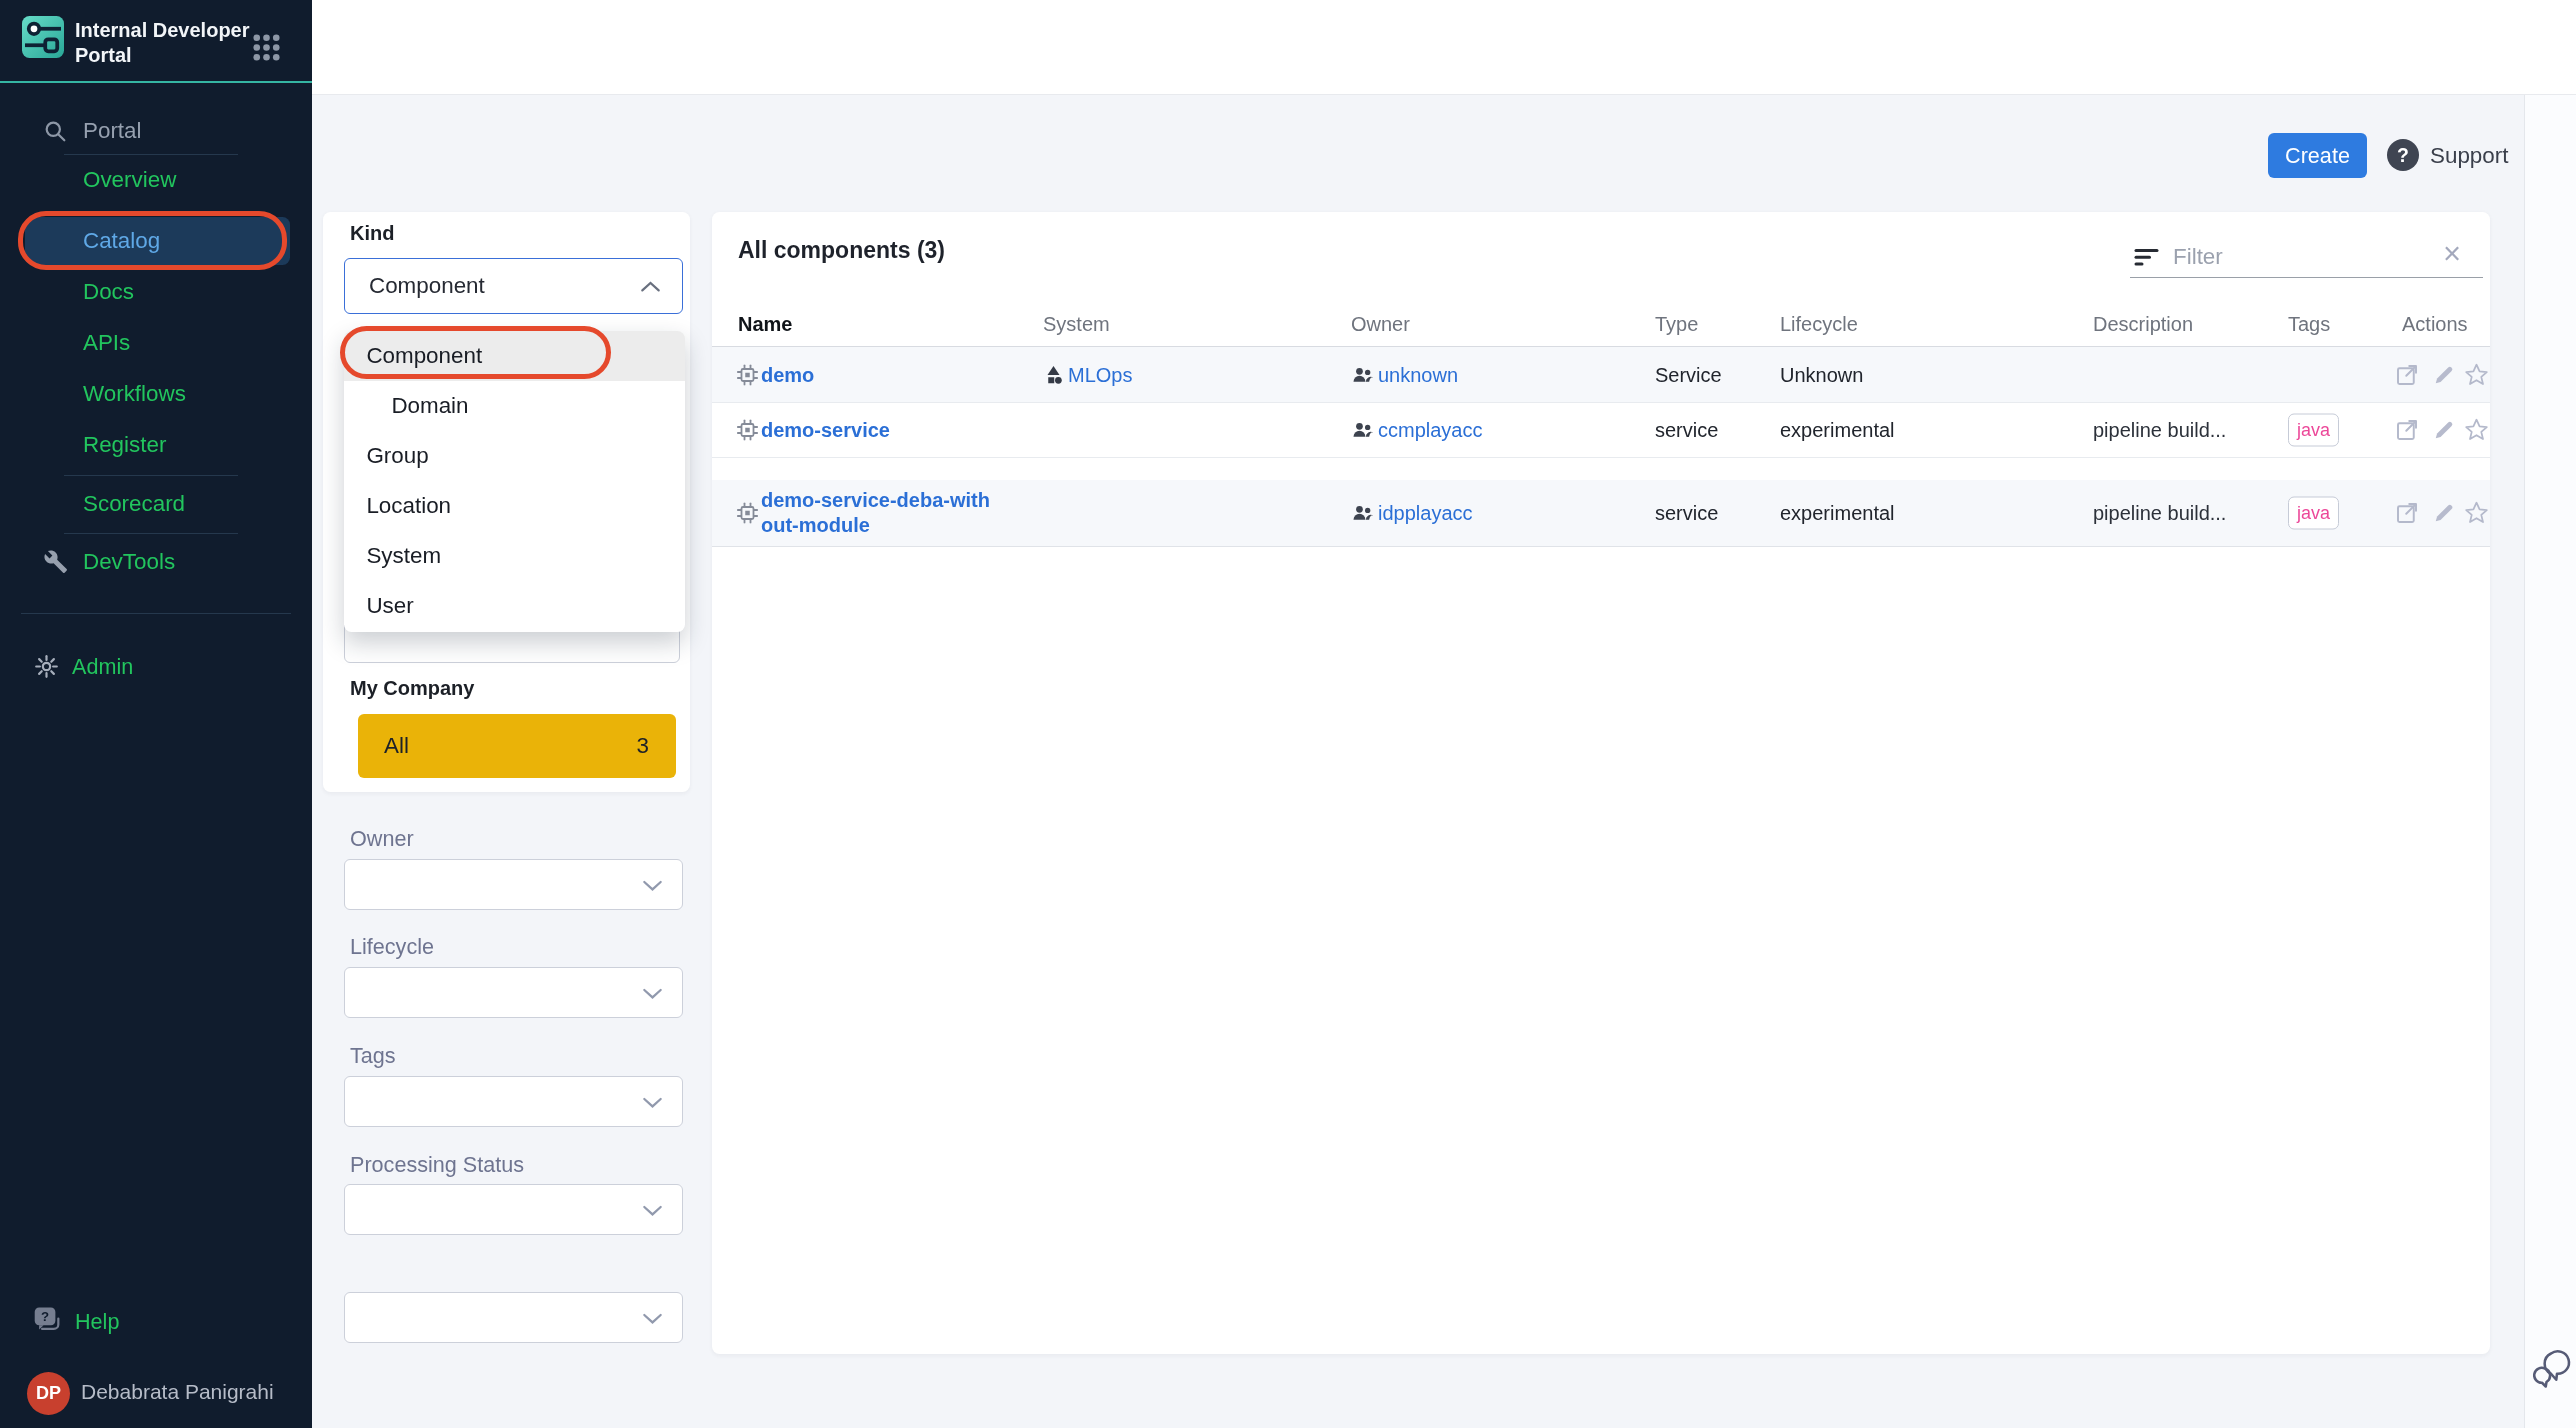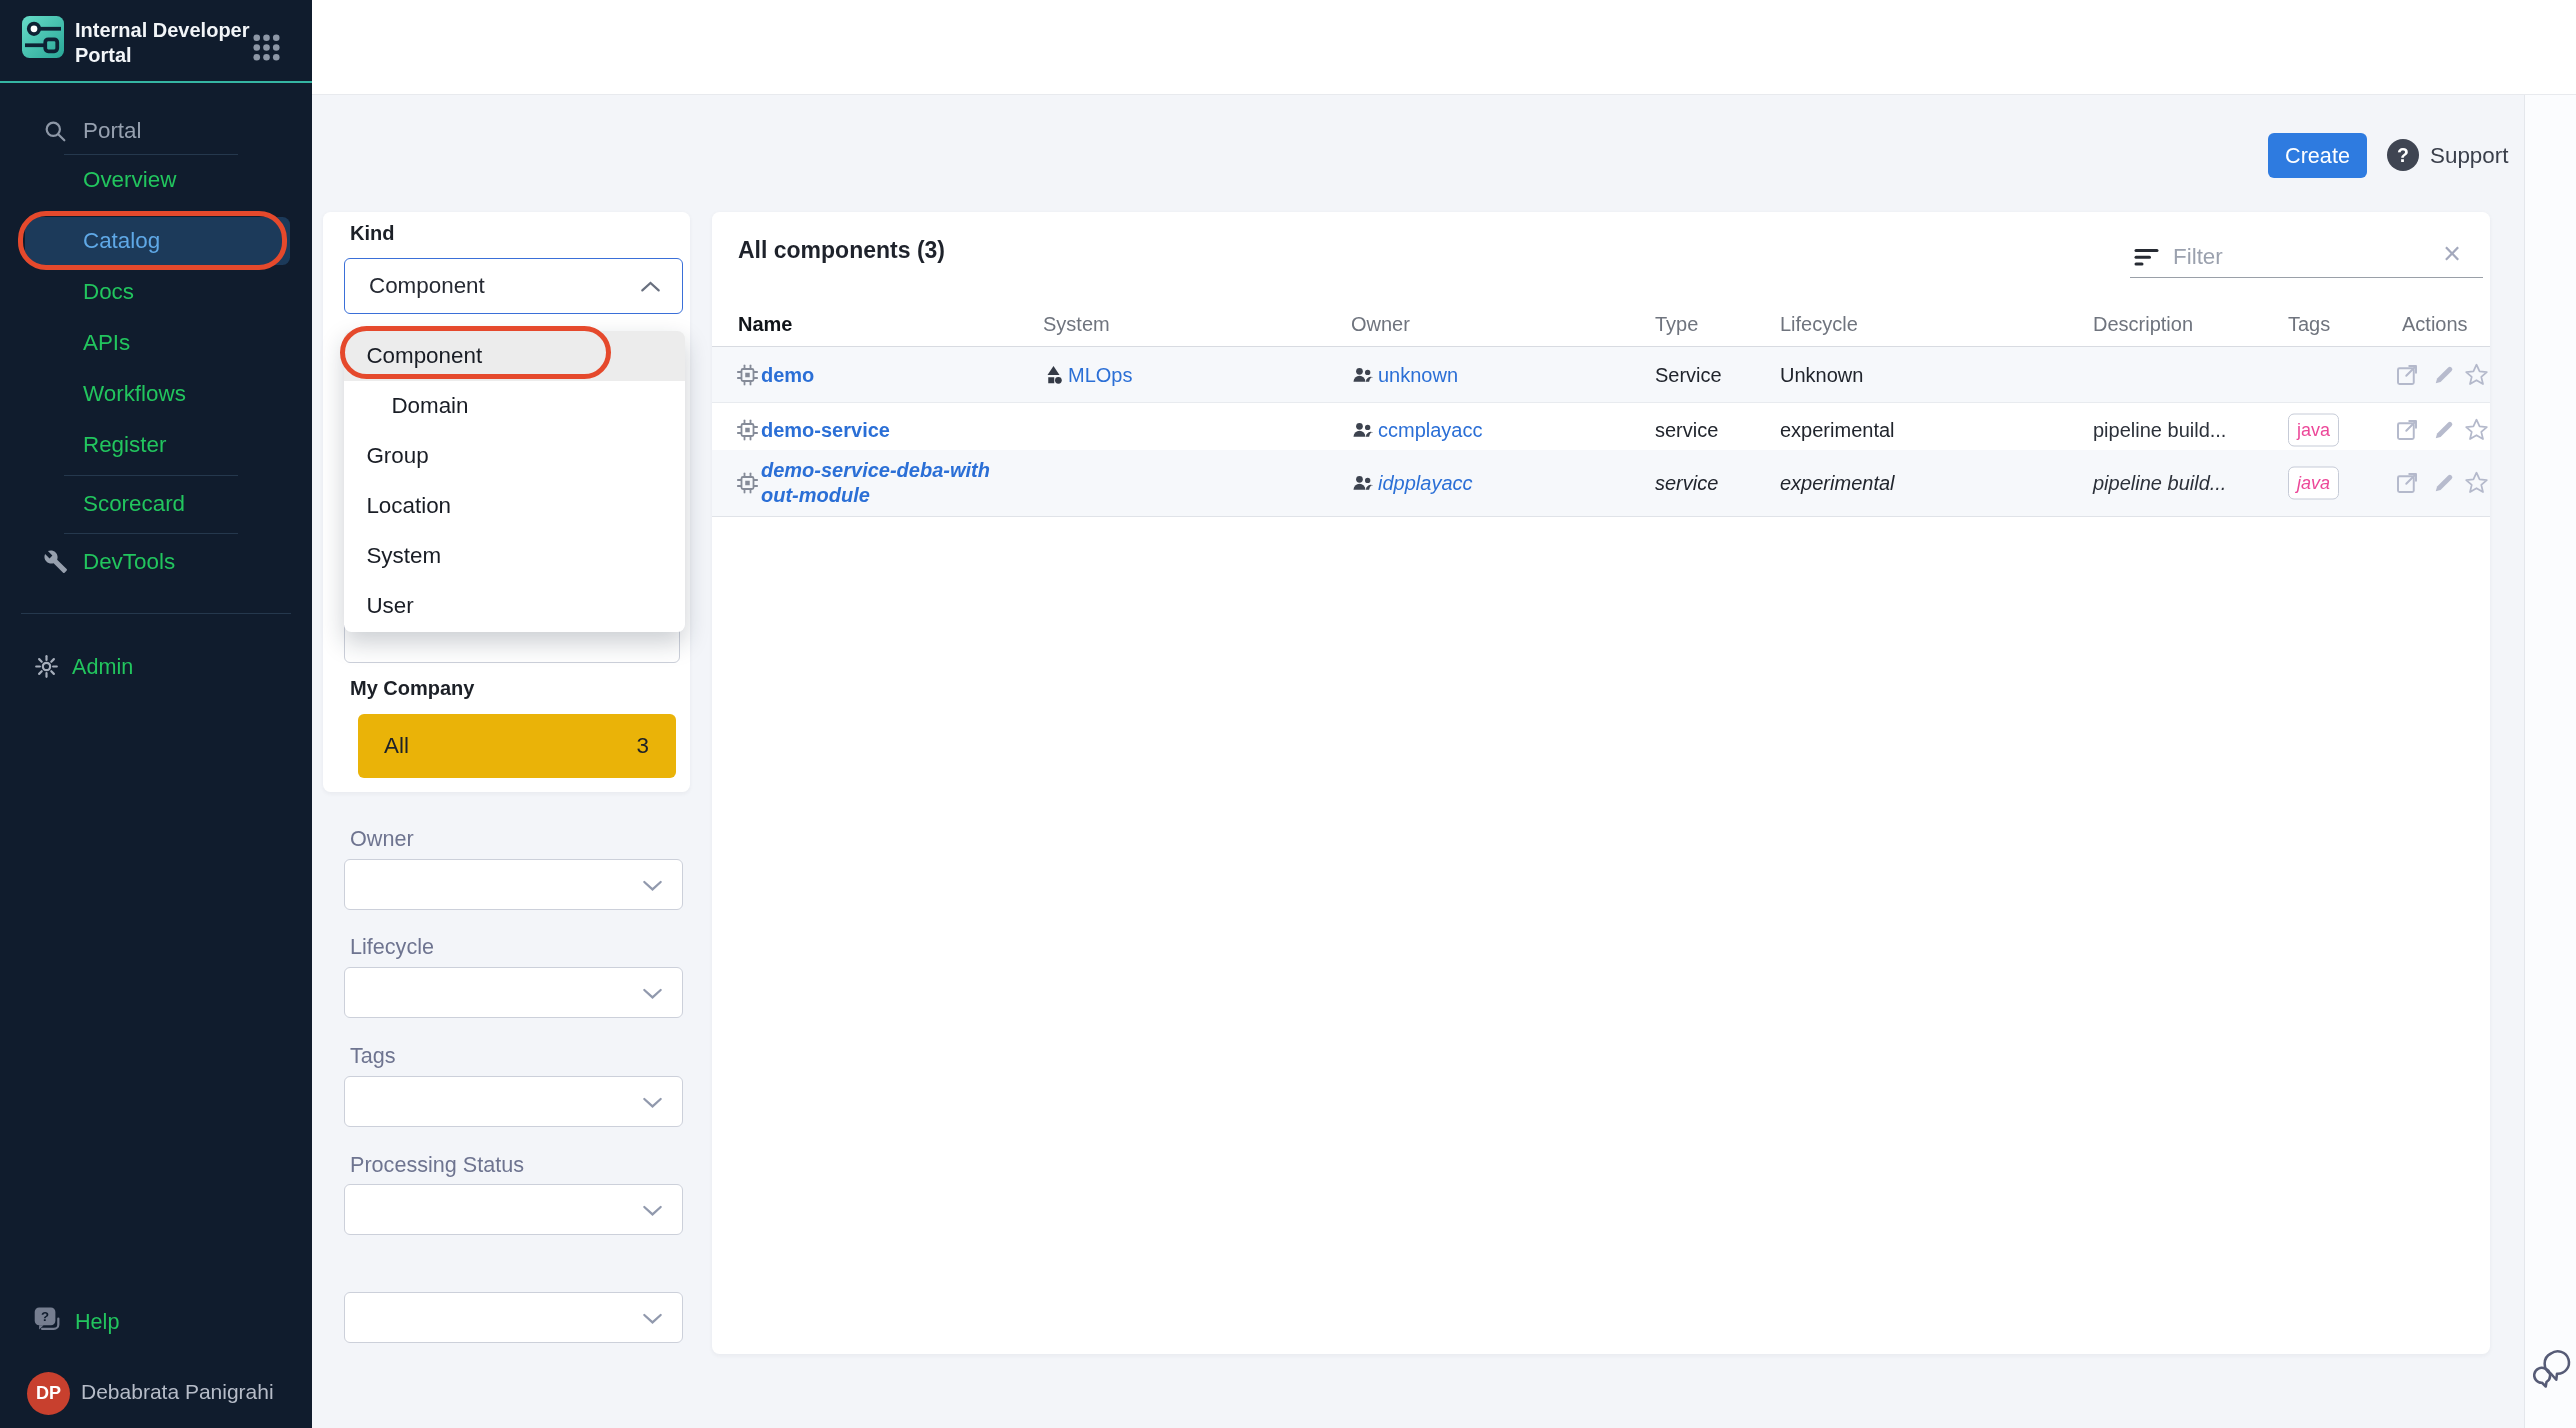--- a/index.html
+++ b/index.html
@@ -395,21 +395,21 @@
         <path d="M5 27l1.8-6.2L21.6 6a3 3 0 0 1 4.2 0l.4.4a3 3 0 0 1 0 4.2L11.4 25.2 5 27z"></path>
       </svg>
     </span>
     <span style="left:1752px;">
       <svg width="25" height="25" viewBox="0 0 34 34" fill="none" stroke="#b4b9cb" stroke-width="2.4" stroke-linejoin="round">
         <polygon points="17,3 21.2,12.2 31,13 23.5,19.5 25.8,29.3 17,24 8.2,29.3 10.5,19.5 3,13 12.8,12.2"></polygon>
       </svg>
     </span>
   </div>
 
-  <div class="abs row" style="top:450px;height:66px;background:#f6f8fb;border-bottom:1.5px solid #e0e3e8;font-style:italic;">
+  <div class="abs row" style="top:480px;height:66px;background:#f6f8fb;border-bottom:1.5px solid #e0e3e8;">
     <span style="left:25px;">
       <svg width="21" height="21" viewBox="0 0 28 28" fill="none" stroke="#858b98" stroke-width="2.4">
         <rect x="6" y="6" width="16" height="16" rx="2"></rect>
           <rect x="11" y="11" width="6" height="6" fill="#858b98" stroke="none"></rect>
         <g stroke-linecap="round">
             <line x1="10" y1="1" x2="10" y2="5"></line>
             <line x1="18" y1="1" x2="18" y2="5"></line>
         <line x1="10" y1="23" x2="10" y2="27"></line>
             <line x1="18" y1="23" x2="18" y2="27"></line>
         <line x1="1" y1="10" x2="5" y2="10"></line>

